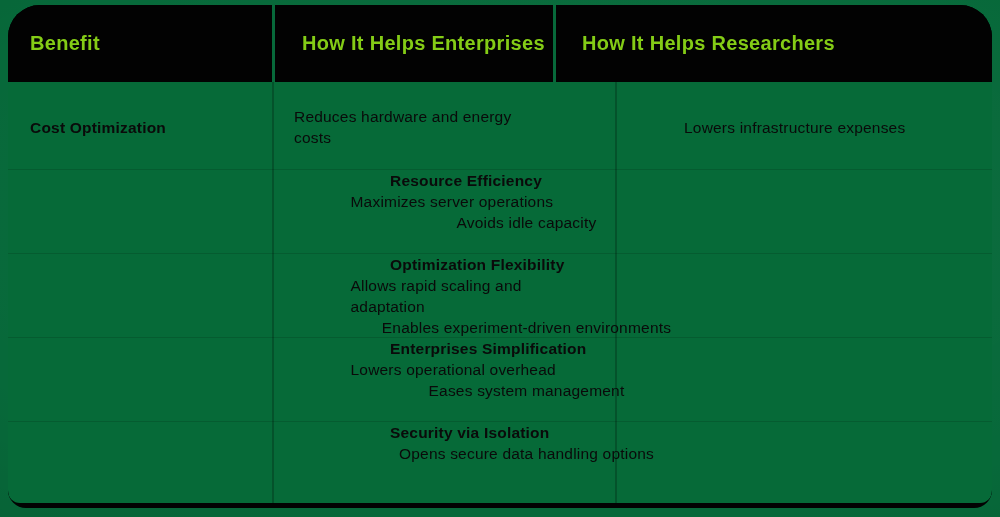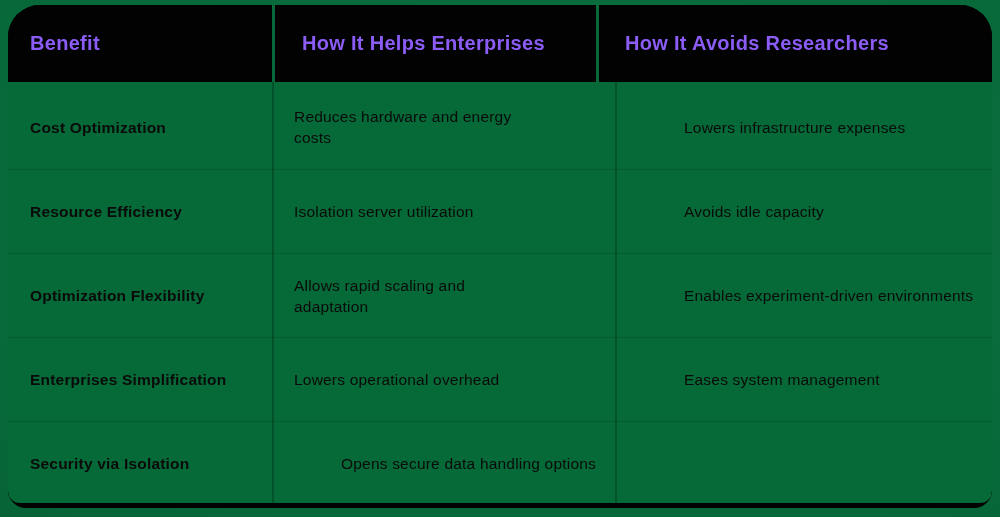--- a/index.html
+++ b/index.html
@@ -15,75 +15,75 @@
     background:#020202;
     border-radius:32px 32px 18px 18px;
     overflow:hidden;
     display:flex;flex-direction:column;
   }
   .header-row{
     display:flex;height:77px;flex:0 0 77px;background:#020202;
   }
   .header-cell{
     display:flex;align-items:center;box-sizing:border-box;
-    color:#8b5cf6;font-size:20px;font-weight:700;letter-spacing:0.3px;
+    color:#84cc16;font-size:20px;font-weight:700;letter-spacing:0.3px;
   }
   .h1{width:264px;padding-left:22px;}
-  .h2{width:321px;padding-left:27px;}
+  .h2{width:278px;padding-left:27px;}
   .h3{flex:1;padding-left:26px;}
   .header-gap{width:3px;background:#07693a;height:100%;}
   .body-area{
     flex:1;margin-bottom:5px;background:#066a38;position:relative;
     border-radius:0 0 12px 12px;overflow:hidden;
     padding-top:3px;box-sizing:border-box;
   }
   .col-sep{
     position:absolute;top:0;bottom:0;width:2px;background:rgba(0,0,0,0.22);
   }
   .col-sep.s1{left:264px;}
   .col-sep.s2{left:607px;}
   .row{
     display:flex;align-items:center;height:84px;box-sizing:border-box;
   }
-  .row + .row{border-top:1px solid rgba(0,0,0,0.13);}
+  .row + .row{border-top:1px solid rgba(0,0,0,0.13);flex-direction:column;}
   .cell{
     box-sizing:border-box;color:#0a0a0a;font-size:15.5px;line-height:21px;
     letter-spacing:0.2px;white-space:pre-line;
   }
   .c1{width:264px;padding-left:22px;padding-right:24px;font-weight:700;}
   .c2{width:343px;padding-left:22px;padding-right:16px;font-weight:500;}
   .c3{flex:1;padding-left:29px;padding-right:16px;font-weight:500;margin-left:40px;}
 </style>
 </head>
 <body>
 
 <div class="card">
 
   <div class="header-row">
     <div class="header-cell h1">Benefit</div>
     <div class="header-gap"></div>
     <div class="header-cell h2">How It Helps Enterprises</div>
     <div class="header-gap"></div>
-    <div class="header-cell h3">How It Avoids Researchers</div>
+    <div class="header-cell h3">How It Helps Researchers</div>
   </div>
 
   <div class="body-area">
     <div class="col-sep s1"></div>
     <div class="col-sep s2"></div>
 
     <div class="row">
       <div class="cell c1">Cost Optimization</div>
       <div class="cell c2">Reduces hardware and energy
 costs</div>
       <div class="cell c3">Lowers infrastructure expenses</div>
     </div>
 
     <div class="row">
       <div class="cell c1">Resource Efficiency</div>
-      <div class="cell c2">Isolation server utilization</div>
+      <div class="cell c2">Maximizes server operations</div>
       <div class="cell c3">Avoids idle capacity</div>
     </div>
 
     <div class="row">
       <div class="cell c1">Optimization Flexibility</div>
       <div class="cell c2">Allows rapid scaling and
 adaptation</div>
       <div class="cell c3">Enables experiment-driven environments</div>
     </div>
 

